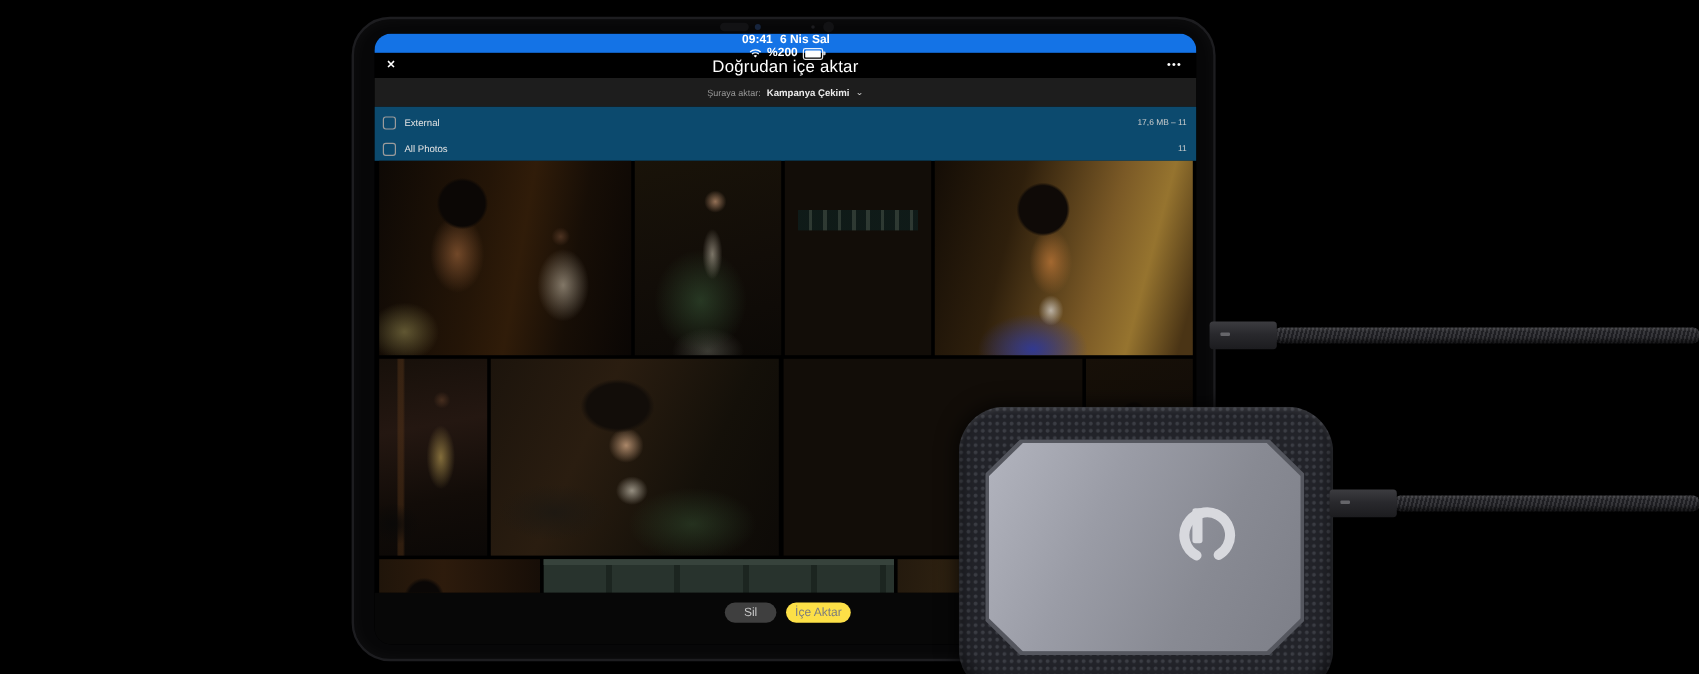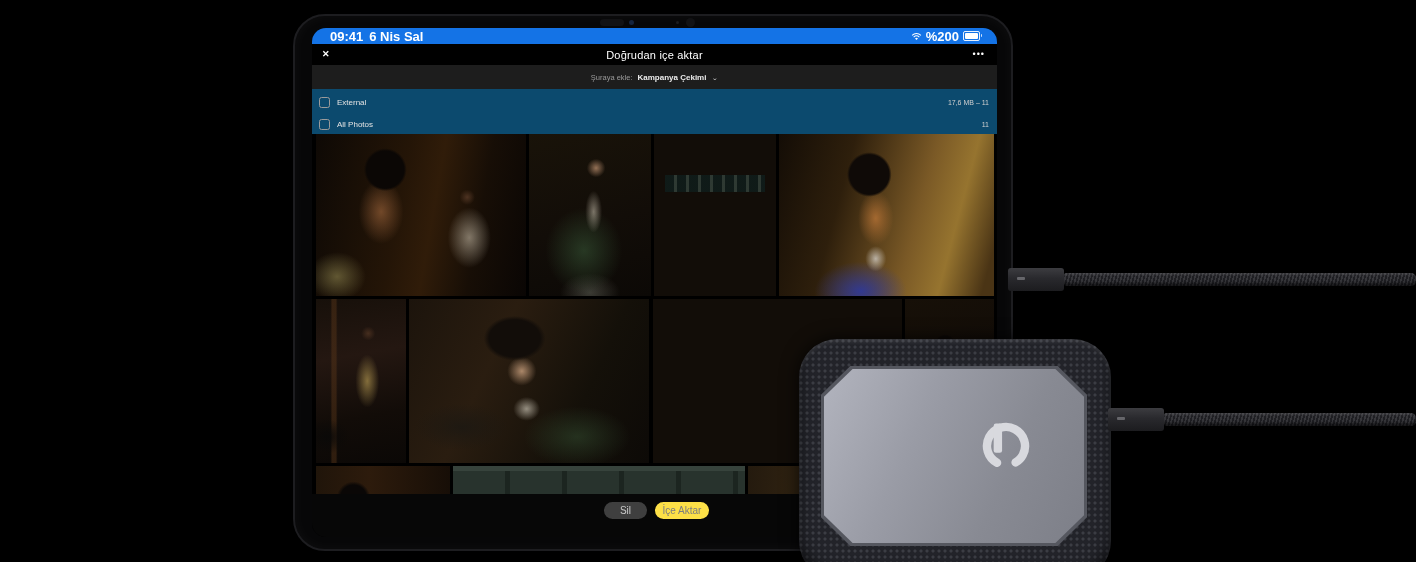--- a/index.html
+++ b/index.html
@@ -13,33 +13,33 @@
   .cam-pill{position:absolute;left:305px;top:3px;width:24px;height:7px;border-radius:4px;background:#121214;}
   .cam-dot{position:absolute;left:334px;top:4px;width:5px;height:5px;border-radius:50%;background:#16243d;}
   .cam-dot2{position:absolute;left:381px;top:5px;width:3px;height:3px;border-radius:50%;background:#1c1c1f;}
   .cam-ring{position:absolute;left:391px;top:2px;width:9px;height:9px;border-radius:50%;background:#121214;}
 
   .screen{position:absolute;left:17px;top:12px;width:685px;height:509px;background:#000;
           border-radius:14px;overflow:hidden;}
 
   
   .statusbar{position:absolute;left:0;top:0;width:100%;height:16px;background:var(--accent);
-             display:flex;align-items:center;justify-content:space-between;
-             padding:0 17px 0 18px;box-sizing:border-box;color:#fff;font-size:13px;font-weight:bold;}
+             display:flex;align-items:center;
+             padding:0 17px 0 18px;box-sizing:border-box;color:#fff;font-size:10px;font-weight:bold;flex-direction:column;}
   .sb-left{display:flex;gap:6px;}
   .sb-right{display:flex;align-items:center;gap:4px;}
   .wifi{width:11px;height:9px;}
   .batt{width:15px;height:8px;border:1px solid rgba(255,255,255,.9);border-radius:2px;position:relative;}
   .batt::before{content:"";position:absolute;inset:1px;background:#fff;border-radius:1px;}
   .batt::after{content:"";position:absolute;right:-3px;top:2px;width:1.5px;height:3px;background:rgba(255,255,255,.8);border-radius:0 1px 1px 0;}
 
   .header{position:absolute;left:0;top:16px;width:100%;height:21px;background:var(--accent);
           display:flex;align-items:center;color:#fff;}
   .hdr-close{position:absolute;left:10px;font-size:9px;font-weight:bold;cursor:default;line-height:1;}
-  .hdr-title{width:100%;text-align:center;font-size:11px;letter-spacing:.2px;}
+  .hdr-title{width:100%;text-align:center;font-size:14px;letter-spacing:.2px;}
   .hdr-more{position:absolute;right:12px;font-size:9px;letter-spacing:1px;line-height:1;}
 
   
   .dest{position:absolute;left:0;top:37px;width:100%;height:24px;background:#1d1d1d;
         display:flex;align-items:center;justify-content:center;gap:5px;}
   .dest-label{color:#999;font-size:7.5px;}
   .dest-album{color:#ececec;font-size:8px;font-weight:bold;}
   .dest-chev{color:#d5d5d5;font-size:8px;transform:scaleY(.8);}
 
   
@@ -174,21 +174,21 @@
         </div>
       </div>
 
       <div class="header">
         <span class="hdr-close">✕</span>
         <span class="hdr-title">Doğrudan içe aktar</span>
         <span class="hdr-more">•••</span>
       </div>
 
       <div class="dest">
-        <span class="dest-label">Şuraya ekle:</span>
+        <span class="dest-label">Şuraya aktar:</span>
         <span class="dest-album">Kampanya Çekimi</span>
         <span class="dest-chev">⌄</span>
       </div>
 
       <div class="list">
         <div class="src-row r0">
           <span class="cbx"></span>
           <span class="src-label">External</span>
           <span class="src-detail">17,6 MB – 11</span>
         </div>

